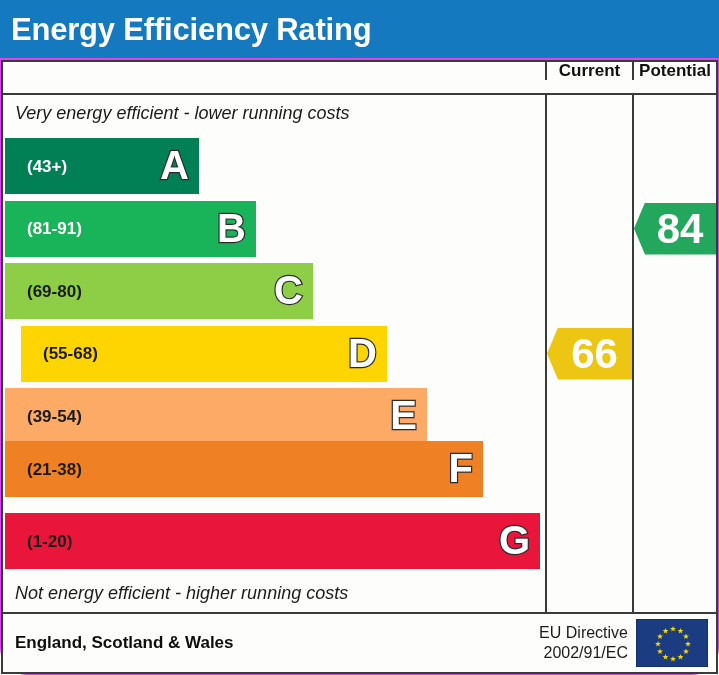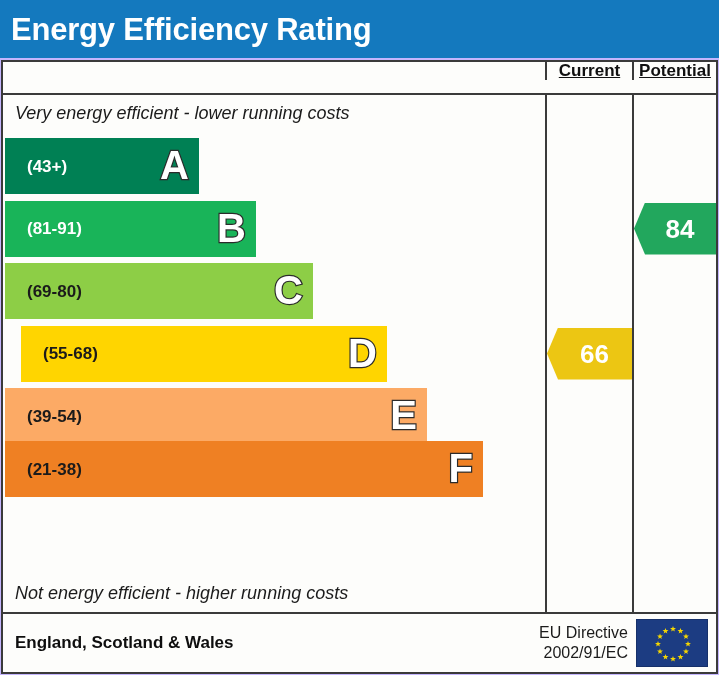--- a/index.html
+++ b/index.html
@@ -5,21 +5,22 @@
   * { box-sizing: border-box; margin: 0; padding: 0; }
   html, body {
     width: 719px; height: 675px;
     background: #ffffff;
     font-family: "Liberation Sans", sans-serif;
     overflow: hidden;
   }
   #epc {
     position: relative;
     width: 719px; height: 675px;
-    background: #c4b5fd;
+    background: #d946ef;
+    border-radius: 27px;
   }
 
   
   .title-bar {
     position: absolute;
     left: 0; top: 0;
     width: 719px; height: 58px;
     background: #1479be;
     display: flex;
     align-items: center;
@@ -51,21 +52,20 @@
   }
   .col-head {
     position: absolute;
     top: 0; height: 18px;
     display: flex;
     align-items: center;
     justify-content: center;
     font-size: 17px;
     font-weight: bold;
     color: #111111;
-    text-decoration: underline;
   }
   .col-head.current  { left: 542px; width: 87px; border-left: 2px solid #3a3a3a; }
   .col-head.potential{ left: 629px; width: 84px; border-left: 2px solid #3a3a3a; }
 
   
   .vdiv {
     position: absolute;
     top: 33px;
     width: 2px;
     height: 517px;
@@ -124,21 +124,21 @@
   }
 
   
   .marker {
     position: absolute;
     height: 52px;
     display: flex;
     align-items: center;
     justify-content: center;
     color: #ffffff;
-    font-size: 26px;
+    font-size: 42px;
     font-weight: bold;
     line-height: 1;
     clip-path: polygon(0% 50%, 11px 0%, 100% 0%, 100% 100%, 11px 100%);
   }
   .marker-text { padding-left: 10px; }
 
   
   .footer {
     position: absolute;
     left: 1px; top: 614px;
@@ -216,20 +216,24 @@
           <span class="band-range" style="color: rgb(27, 27, 27);">(55-68)</span>
           <span class="band-letter">D</span>
         </div>
         <div class="band" style="top: 250px; height: 56px; width: 422px; background: rgb(252, 170, 101);">
           <span class="band-range" style="color: rgb(27, 27, 27); text-align: right;">(39-54)</span>
           <span class="band-letter">E</span>
         </div>
         <div class="band" style="top: 303px; height: 56px; width: 478px; background: rgb(239, 128, 35);">
           <span class="band-range" style="color: rgb(27, 27, 27);">(21-38)</span>
           <span class="band-letter">F</span>
+        </div>
+        <div class="band" style="top: 375px; height: 56px; width: 535px; background: rgb(233, 21, 59);">
+          <span class="band-range" style="color: rgb(27, 27, 27);">(1-20)</span>
+          <span class="band-letter">G</span>
         </div>
       </div>
 
     <div id="markers-container">
         <div class="marker" style="left: 544px; width: 85px; top: 265.5px; background: rgb(236, 198, 19);">
           <span class="marker-text">66</span>
         </div>
         <div class="marker" style="left: 631px; width: 82px; top: 140.5px; background: rgb(34, 167, 93);">
           <span class="marker-text">84</span>
         </div>

